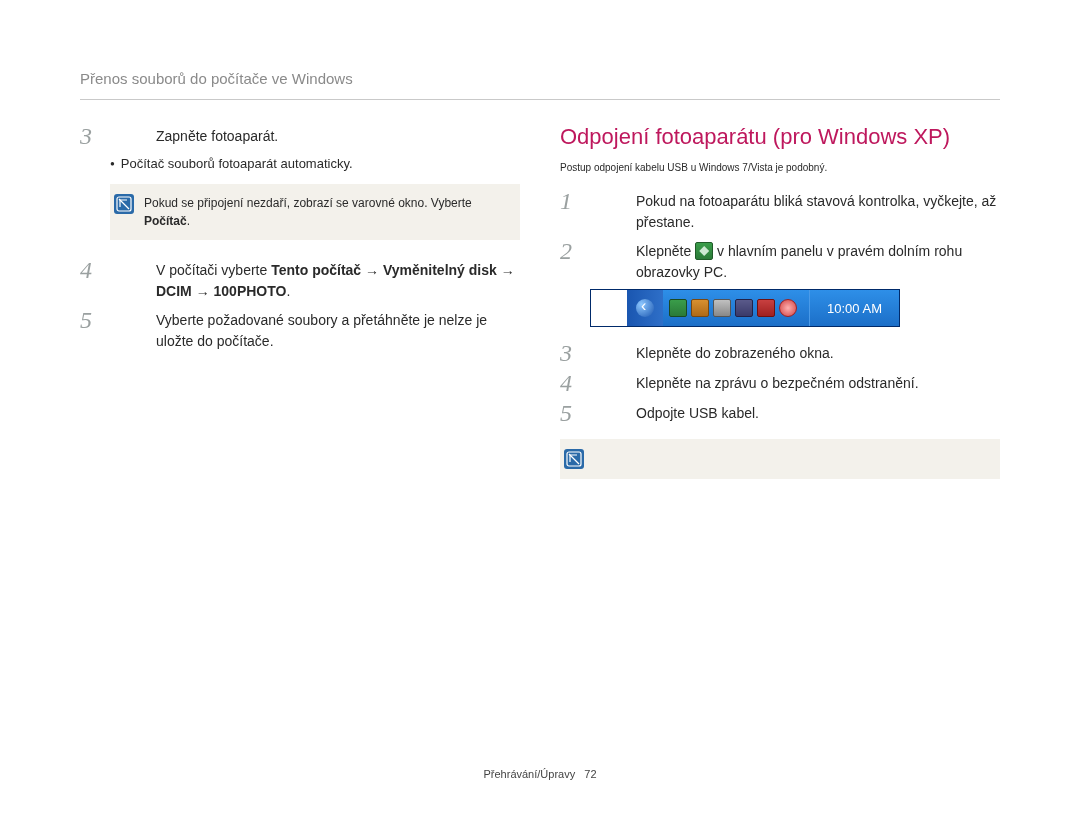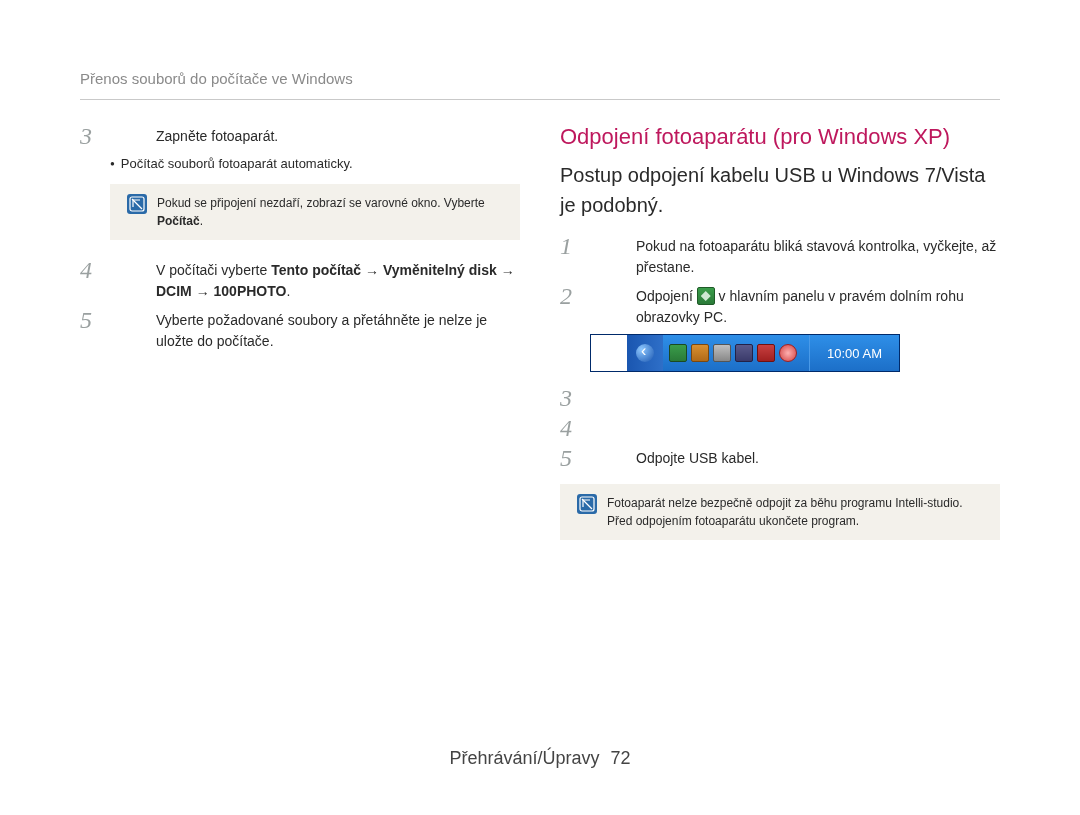--- a/index.html
+++ b/index.html
@@ -51,21 +51,21 @@
     margin: 4px 0 10px 30px;
   }
   .sub-bullet::before {
     content: "●";
     font-size: 8px;
     vertical-align: 2px;
     margin-right: 6px;
   }
   .note-box {
     background: #f3f1eb;
-    padding: 10px 12px 10px 17px;
+    padding: 10px 12px 10px 4px;
     margin: 6px 0 18px 30px;
     display: flex;
     gap: 10px;
     align-items: flex-start;
   }
   .note-box.full { margin-left: 0; }
   .note-icon {
     width: 20px;
     height: 20px;
     background: #2a6aa8;
@@ -78,21 +78,21 @@
     font-size: 12px;
     line-height: 1.5;
   }
   .section-title {
     color: #be185d;
     font-size: 22px;
     font-weight: normal;
     margin-bottom: 10px;
   }
   .intro {
-    font-size: 20px;
+    font-size: 10px;
     line-height: 1.5;
     margin-bottom: 14px;
   }
   .inline-icon {
     display: inline-block;
     width: 18px;
     height: 18px;
     vertical-align: -4px;
     background: linear-gradient(#3a9d4a, #2a7a38);
     border: 1px solid #1f5a28;
@@ -156,24 +156,24 @@
     background: linear-gradient(#2e8fe8, #1c6fc8);
     color: #fff;
     font-size: 13px;
     display: flex;
     align-items: center;
     justify-content: center;
     border-left: 1px solid #4a9ae8;
   }
   .footer {
     position: absolute;
-    bottom: 46px;
+    bottom: 35px;
     left: 0; right: 0;
     text-align: center;
-    font-size: 18px;
+    font-size: 11px;
     color: #444;
   }
   .footer .pn { margin-left: 6px; }
   b { font-weight: bold; }
 </style>
 </head>
 <body>
 
 <div class="header-line">Přenos souborů do počítače ve Windows</div>
 
@@ -220,21 +220,21 @@
     <div class="intro">Postup odpojení kabelu USB u Windows 7/Vista je podobný.</div>
 
     <div class="num-item">
       <div class="num">1</div>
       <div class="step-text">Pokud na fotoaparátu bliká stavová kontrolka, vyčkejte, až přestane.</div>
     </div>
 
     <div class="num-item">
       <div class="num">2</div>
       <div class="step-text">
-        <span>Odpojení </span>
+        <span>Klepněte </span>
         <span class="inline-icon"></span>
         <span> v hlavním panelu v pravém dolním rohu obrazovky PC.</span>
       </div>
     </div>
 
     <div class="taskbar-img">
       <div class="tb-left">
         <div class="tb-left-arrow"></div>
       </div>
       <div class="tb-mid">
@@ -243,40 +243,41 @@
         <div class="tray-ico ic3"></div>
         <div class="tray-ico ic4"></div>
         <div class="tray-ico ic5"></div>
         <div class="tray-ico ic6"></div>
       </div>
       <div class="tb-right">10:00 AM</div>
     </div>
 
     <div class="num-item">
       <div class="num">3</div>
+      <div class="step-text">Klepněte do zobrazeného okna.</div>
     </div>
 
     <div class="num-item">
       <div class="num">4</div>
+      <div class="step-text">Klepněte na zprávu o bezpečném odstranění.</div>
     </div>
 
     <div class="num-item">
       <div class="num">5</div>
       <div class="step-text">Odpojte USB kabel.</div>
     </div>
 
     <div class="note-box full" style="margin-top:14px;">
       <div class="note-icon">
         <svg viewBox="0 0 20 20">
             <rect x="3" y="3" width="14" height="14" rx="2" fill="none" stroke="#fff" stroke-width="1.2"></rect>
             <path d="M5 5 L15 15" stroke="#fff" stroke-width="1.2"></path>
             <path d="M6 13 L6 6 L13 6" fill="none" stroke="#fff" stroke-width="1.2"></path>
           </svg>
       </div>
-      <div class="note-text">Fotoaparát nelze bezpečně odpojit za běhu programu Intelli-studio. Před odpojením fotoaparátu ukončete program.</div>
     </div>
 
   </div>
 </div>
 
 <div class="footer">
   <span>Přehrávání/Úpravy</span>
   <span class="pn">72</span>
 </div>
 

